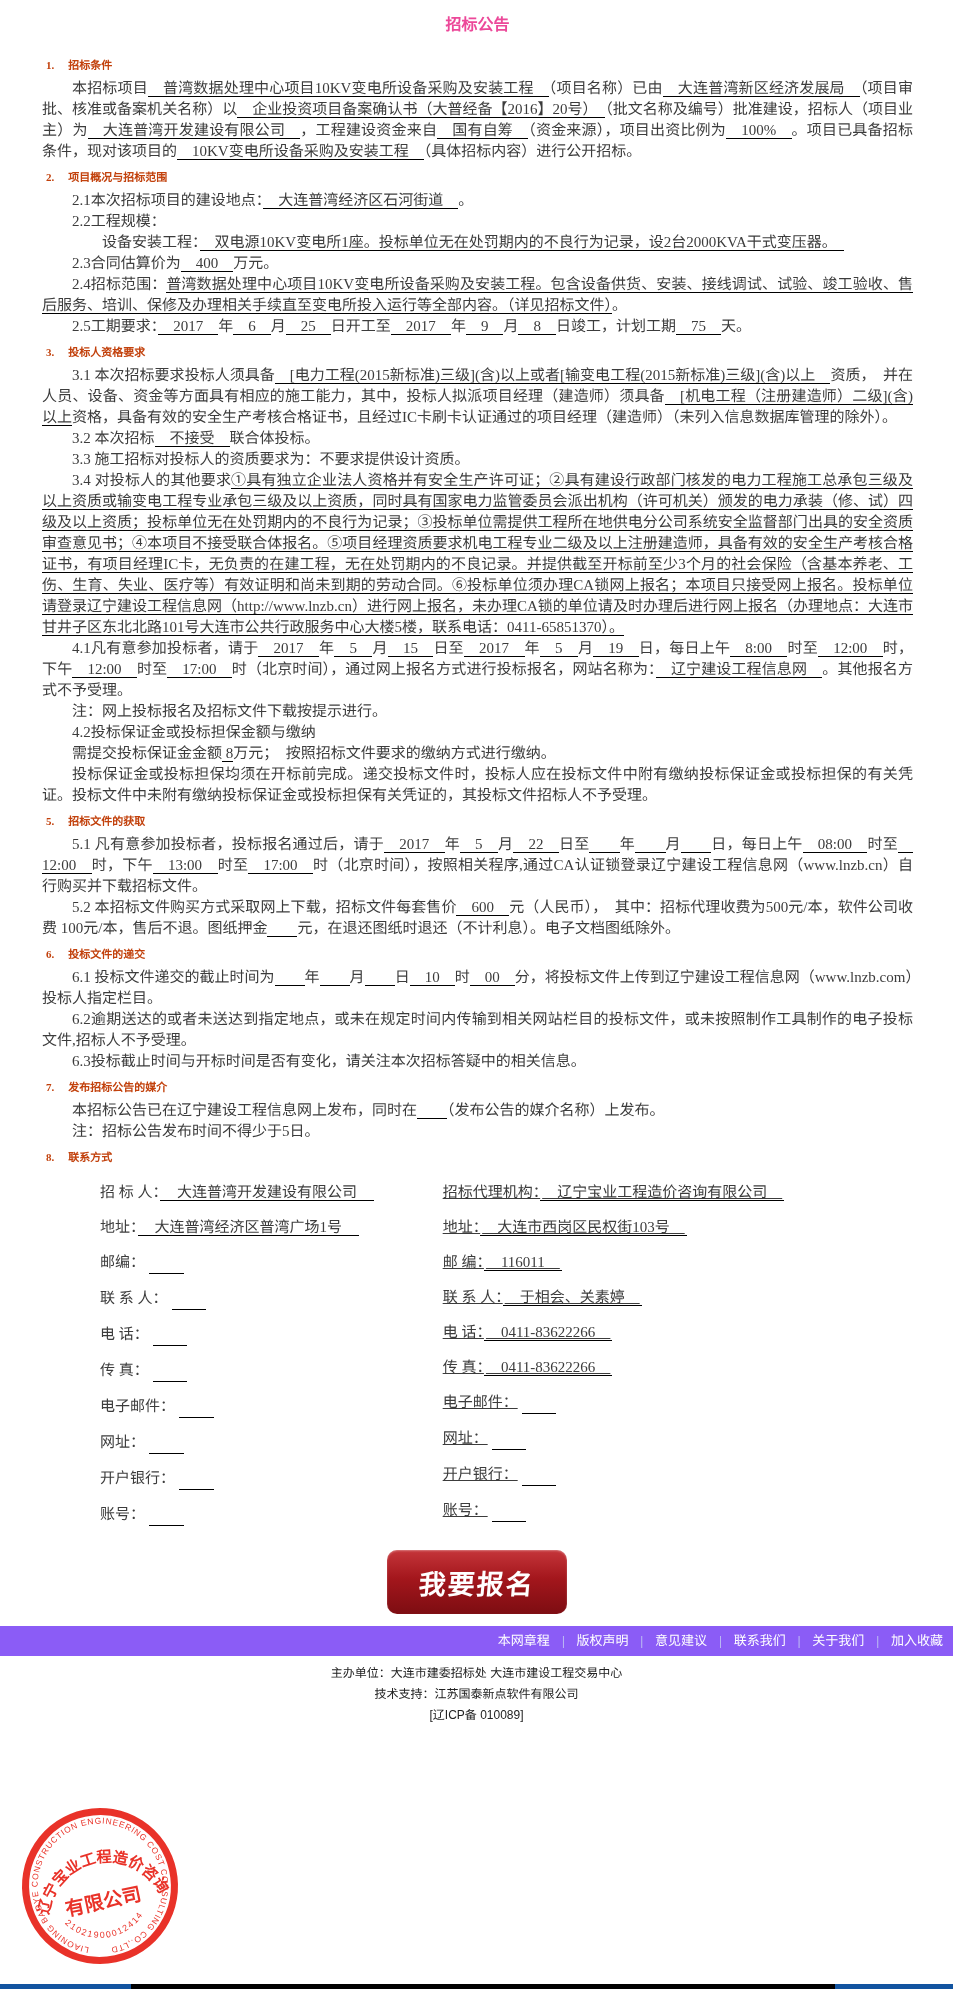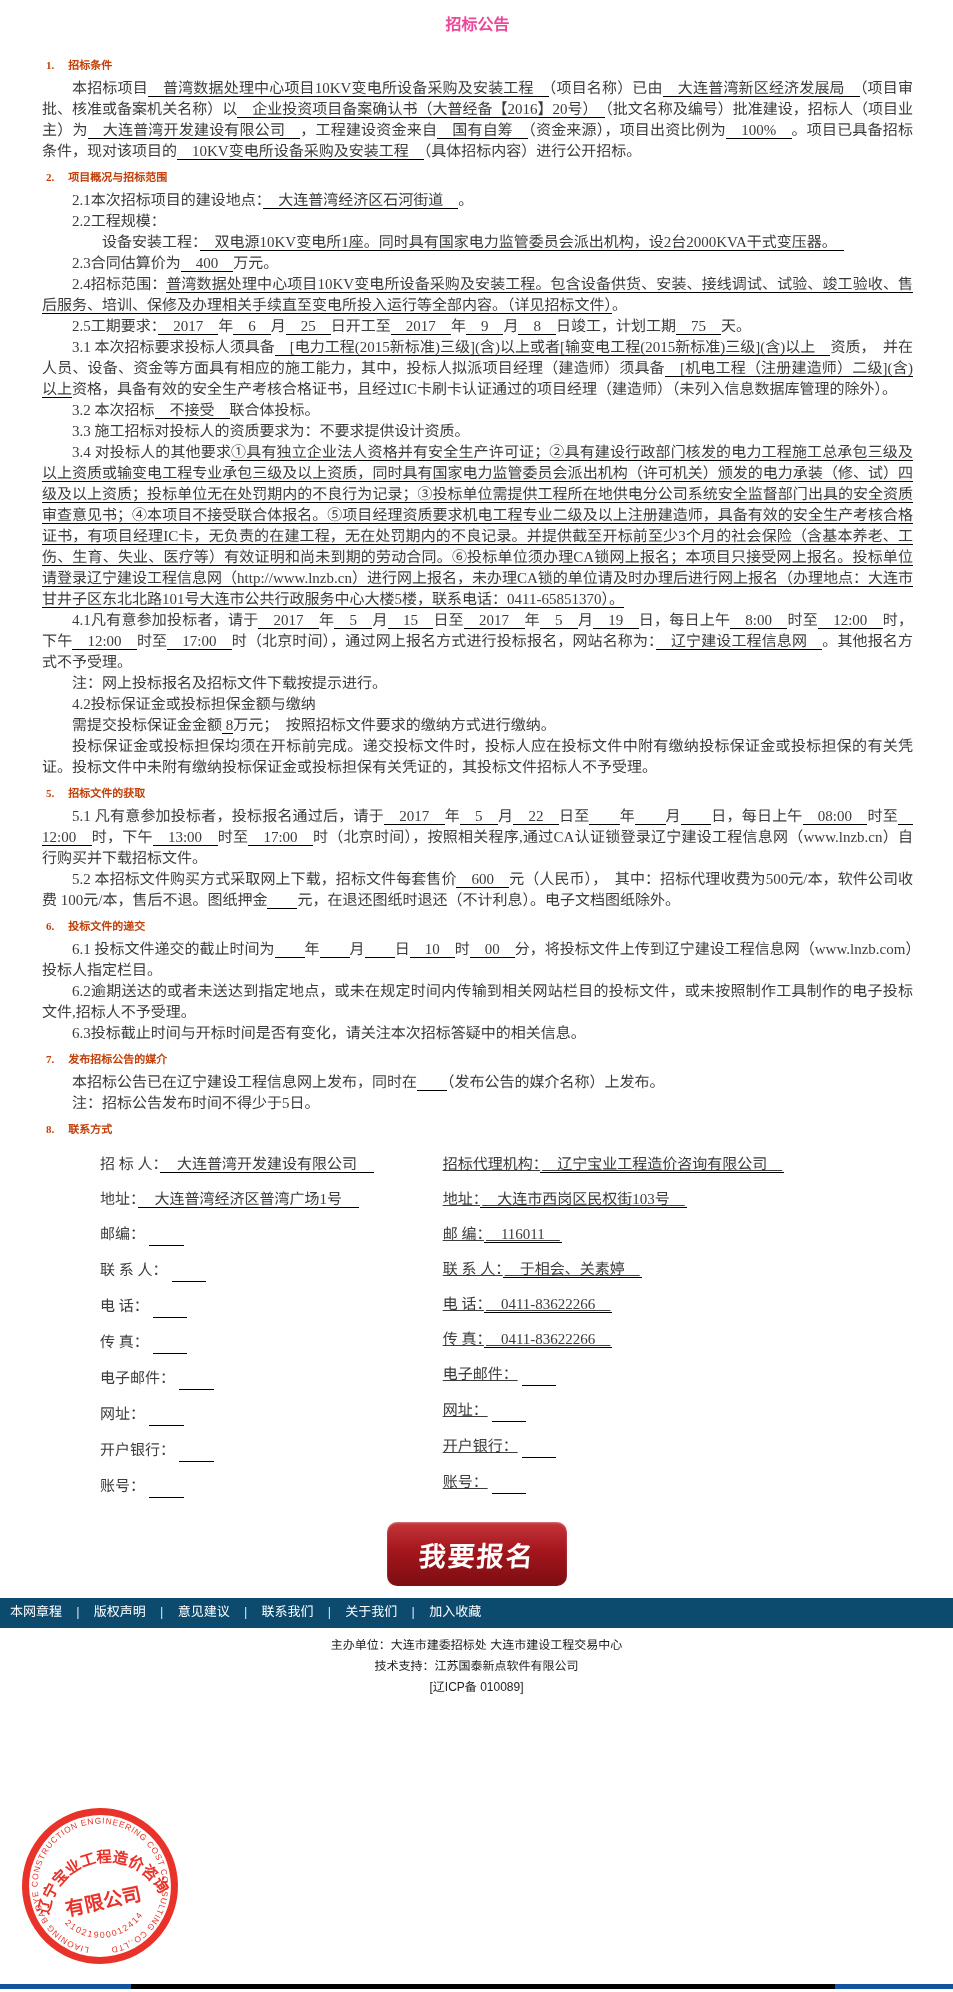--- a/index.html
+++ b/index.html
@@ -20,22 +20,22 @@
   .c-val{padding:0 2px;}
   .c-blank{display:inline-block;width:2.3em;margin-left:4px;}
   
   .signup-row{text-align:center;margin:10px 0 12px 0;}
   .signup-btn{display:inline-block;width:180px;height:64px;border:none;border-radius:10px;cursor:pointer;
       background:linear-gradient(180deg,#c5353a 0%,#a3161c 45%,#7d0d12 100%);
       box-shadow:inset 0 1px 2px rgba(255,255,255,.35);}
   .signup-label{display:inline-block;transform:skewX(-5deg);font-family:"Liberation Sans",sans-serif;
       font-size:27px;font-weight:bold;color:#fff;letter-spacing:2px;}
   
-  .links-bar{background:#0c4a6e;height:30px;line-height:30px;text-align:left;
-      font-family:Liberation Mono, monospace;font-size:13px;}
+  .links-bar{background:#8b5cf6;height:30px;line-height:30px;text-align:right;
+      font-family:Liberation Serif, serif;font-size:13px;}
   .flink{color:#fff;text-decoration:none;margin:0 10px;}
   .sep{color:#cfe0f2;margin:0 2px;}
   .site-info{text-align:center;font-family:"Liberation Sans",sans-serif;font-size:12px;color:#222;
       line-height:21px;margin-top:7px;}
   .bottom-bar{position:absolute;left:0;bottom:3px;width:100%;height:5px;display:flex;}
   .bottom-bar .seg-blue-l{width:131px;background:#1254a0;}
   .bottom-bar .seg-black{flex:1;background:#000;}
   .bottom-bar .seg-blue-r{width:118px;background:#1254a0;}
   
   .stamp{position:absolute;left:20px;top:1806px;width:160px;height:160px;z-index:5;opacity:.95;}
@@ -45,24 +45,25 @@
 
 <div class="page">
   <div class="doc">
     <div class="title">招标公告</div>
     <div>
         <div class="sec-head"><span class="sec-num">1.</span><span>招标条件</span></div>
         <div class="para"><span>本招标项目</span><span class="uv">　普湾数据处理中心项目10KV变电所设备采购及安装工程　</span><span>（项目名称）已由</span><span class="uv">　大连普湾新区经济发展局　</span><span>（项目审批、核准或备案机关名称）以</span><span class="uv">　企业投资项目备案确认书（大普经备【2016】20号）　</span><span>（批文名称及编号）批准建设，招标人（项目业主）为</span><span class="uv">　大连普湾开发建设有限公司　</span><span>，工程建设资金来自</span><span class="uv">　国有自筹　</span><span>（资金来源），项目出资比例为</span><span class="uv">　100%　</span><span>。项目已具备招标条件，现对该项目的</span><span class="uv">　10KV变电所设备采购及安装工程　</span><span>（具体招标内容）进行公开招标。</span></div>
         <div class="sec-head"><span class="sec-num">2.</span><span>项目概况与招标范围</span></div>
         <div class="para"><span>2.1本次招标项目的建设地点：</span><span class="uv">　大连普湾经济区石河街道　</span><span>。</span></div>
         <div class="para"><span>2.2工程规模：</span></div>
-        <div class="para"><span>　　设备安装工程：</span><span class="uv">　双电源10KV变电所1座。同时具有国家电力监管委员会派出机构，设2台2000KVA干式变压器。　</span></div>
+        <div class="para"><span>　　设备安装工程：</span><span class="uv">　双电源10KV变电所1座。投标单位无在处罚期内的不良行为记录，设2台2000KVA干式变压器。　</span></div>
         <div class="para"><span>2.3合同估算价为</span><span class="uv">　400　</span><span>万元。</span></div>
         <div class="para"><span>2.4招标范围：</span><span class="uv">普湾数据处理中心项目10KV变电所设备采购及安装工程。包含设备供货、安装、接线调试、试验、竣工验收、售后服务、培训、保修及办理相关手续直至变电所投入运行等全部内容。（详见招标文件）</span><span>。</span></div>
         <div class="para"><span>2.5工期要求：</span><span class="uv">　2017　</span><span>年</span><span class="uv">　6　</span><span>月</span><span class="uv">　25　</span><span>日开工至</span><span class="uv">　2017　</span><span>年</span><span class="uv">　9　</span><span>月</span><span class="uv">　8　</span><span>日竣工，计划工期</span><span class="uv">　75　</span><span>天。</span></div>
+        <div class="sec-head"><span class="sec-num">3.</span><span>投标人资格要求</span></div>
         <div class="para"><span>3.1 本次招标要求投标人须具备</span><span class="uv">　[电力工程(2015新标准)三级](含)以上或者[输变电工程(2015新标准)三级](含)以上　</span><span>资质，　并在人员、设备、资金等方面具有相应的施工能力，其中，投标人拟派项目经理（建造师）须具备</span><span class="uv">　[机电工程（注册建造师）二级](含)以上</span><span>资格，具备有效的安全生产考核合格证书，且经过IC卡刷卡认证通过的项目经理（建造师）（未列入信息数据库管理的除外）。</span></div>
         <div class="para"><span>3.2 本次招标</span><span class="uv">　不接受　</span><span>联合体投标。</span></div>
         <div class="para"><span>3.3 施工招标对投标人的资质要求为：不要求提供设计资质。</span></div>
         <div class="para"><span>3.4 对投标人的其他要求</span><span class="uv">①具有独立企业法人资格并有安全生产许可证；②具有建设行政部门核发的电力工程施工总承包三级及以上资质或输变电工程专业承包三级及以上资质，同时具有国家电力监管委员会派出机构（许可机关）颁发的电力承装（修、试）四级及以上资质；投标单位无在处罚期内的不良行为记录；③投标单位需提供工程所在地供电分公司系统安全监督部门出具的安全资质审查意见书；④本项目不接受联合体报名。⑤项目经理资质要求机电工程专业二级及以上注册建造师，具备有效的安全生产考核合格证书，有项目经理IC卡，无负责的在建工程，无在处罚期内的不良记录。并提供截至开标前至少3个月的社会保险（含基本养老、工伤、生育、失业、医疗等）有效证明和尚未到期的劳动合同。⑥投标单位须办理CA锁网上报名；本项目只接受网上报名。投标单位请登录辽宁建设工程信息网（http://www.lnzb.cn）进行网上报名，未办理CA锁的单位请及时办理后进行网上报名（办理地点：大连市甘井子区东北北路101号大连市公共行政服务中心大楼5楼，联系电话：0411-65851370）。</span></div>
         <div class="para"><span>4.1凡有意参加投标者，请于</span><span class="uv">　2017　</span><span>年</span><span class="uv">　5　</span><span>月</span><span class="uv">　15　</span><span>日至</span><span class="uv">　2017　</span><span>年</span><span class="uv">　5　</span><span>月</span><span class="uv">　19　</span><span>日，每日上午</span><span class="uv">　8:00　</span><span>时至</span><span class="uv">　12:00　</span><span>时，下午</span><span class="uv">　12:00　</span><span>时至</span><span class="uv">　17:00　</span><span>时（北京时间），通过网上报名方式进行投标报名，网站名称为：</span><span class="uv">　辽宁建设工程信息网　</span><span>。其他报名方式不予受理。</span></div>
         <div class="para"><span>注：网上投标报名及招标文件下载按提示进行。</span></div>
         <div class="para"><span>4.2投标保证金或投标担保金额与缴纳</span></div>
         <div class="para"><span>需提交投标保证金金额</span><span class="uv"> 8</span><span>万元；　按照招标文件要求的缴纳方式进行缴纳。</span></div>
         <div class="para"><span>投标保证金或投标担保均须在开标前完成。递交投标文件时，投标人应在投标文件中附有缴纳投标保证金或投标担保的有关凭证。投标文件中未附有缴纳投标保证金或投标担保有关凭证的，其投标文件招标人不予受理。</span></div>
         <div class="sec-head"><span class="sec-num">5.</span><span>招标文件的获取</span></div>

